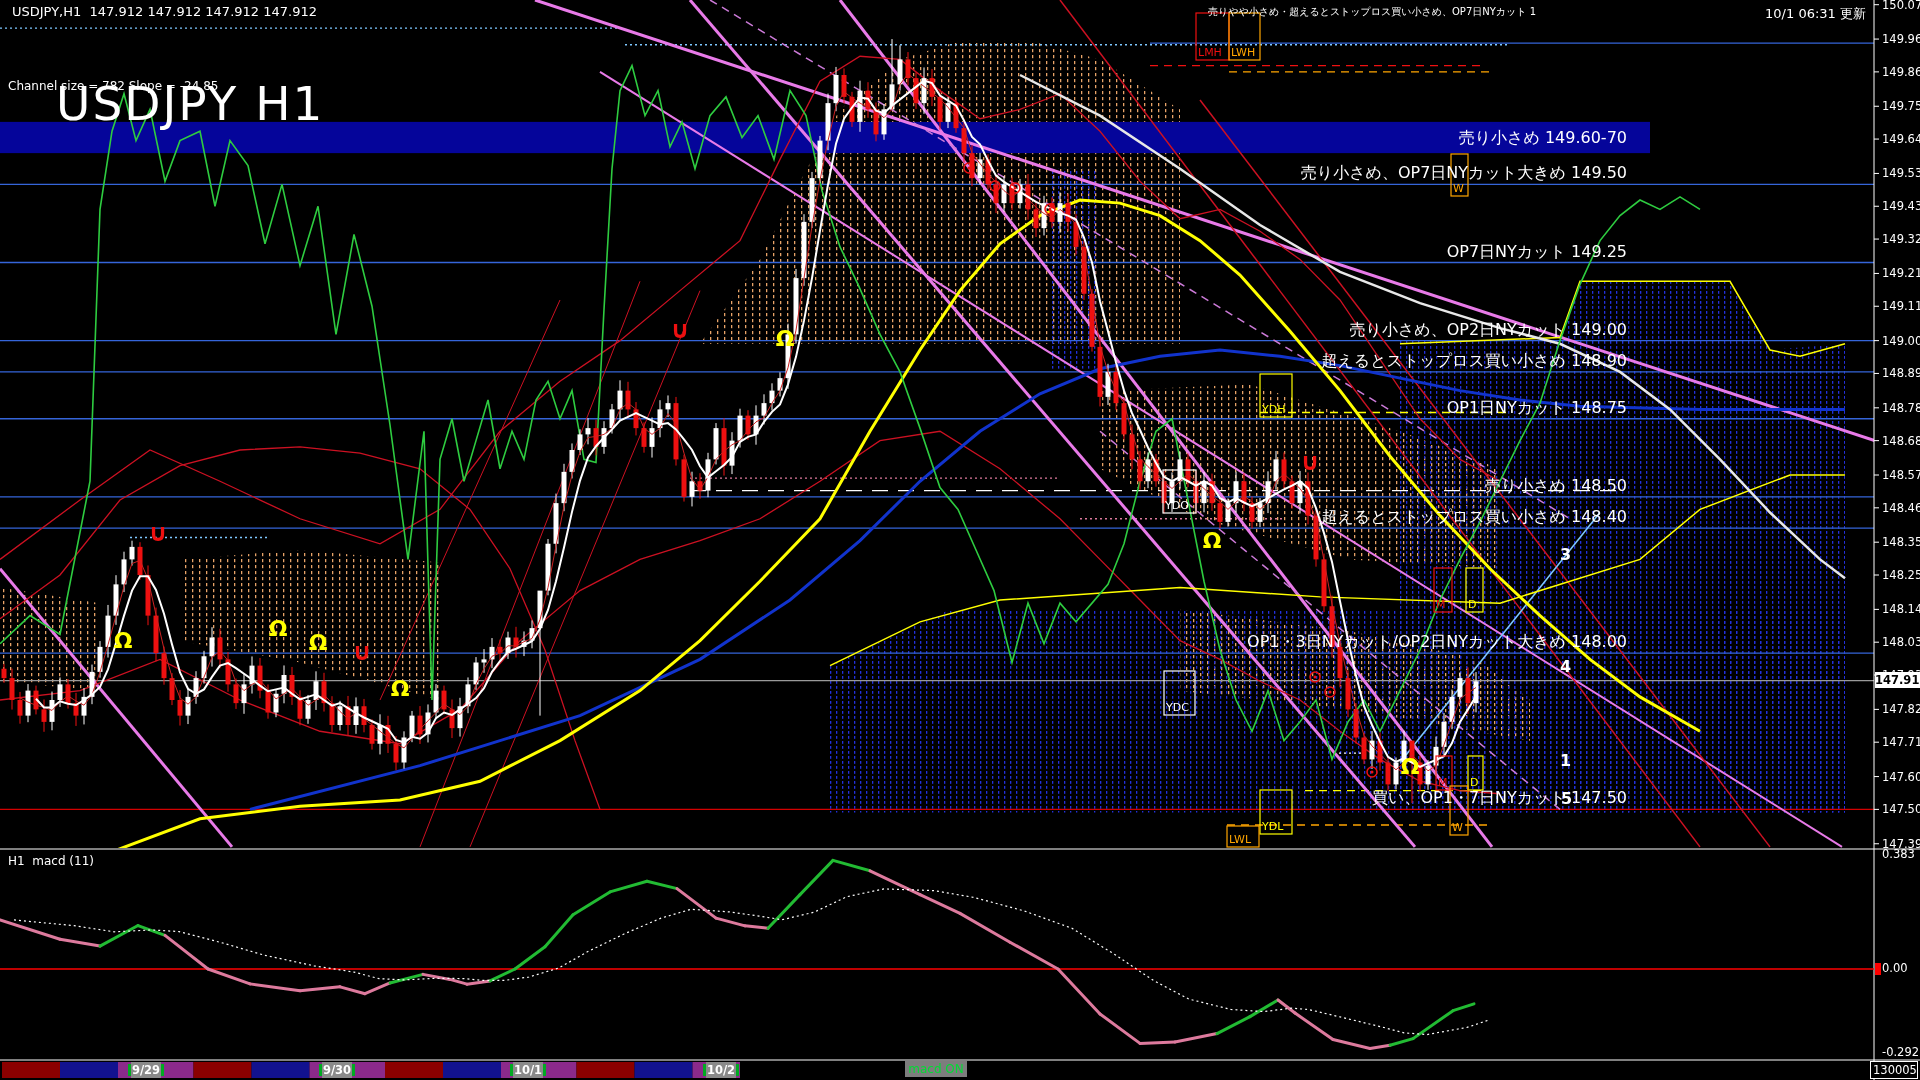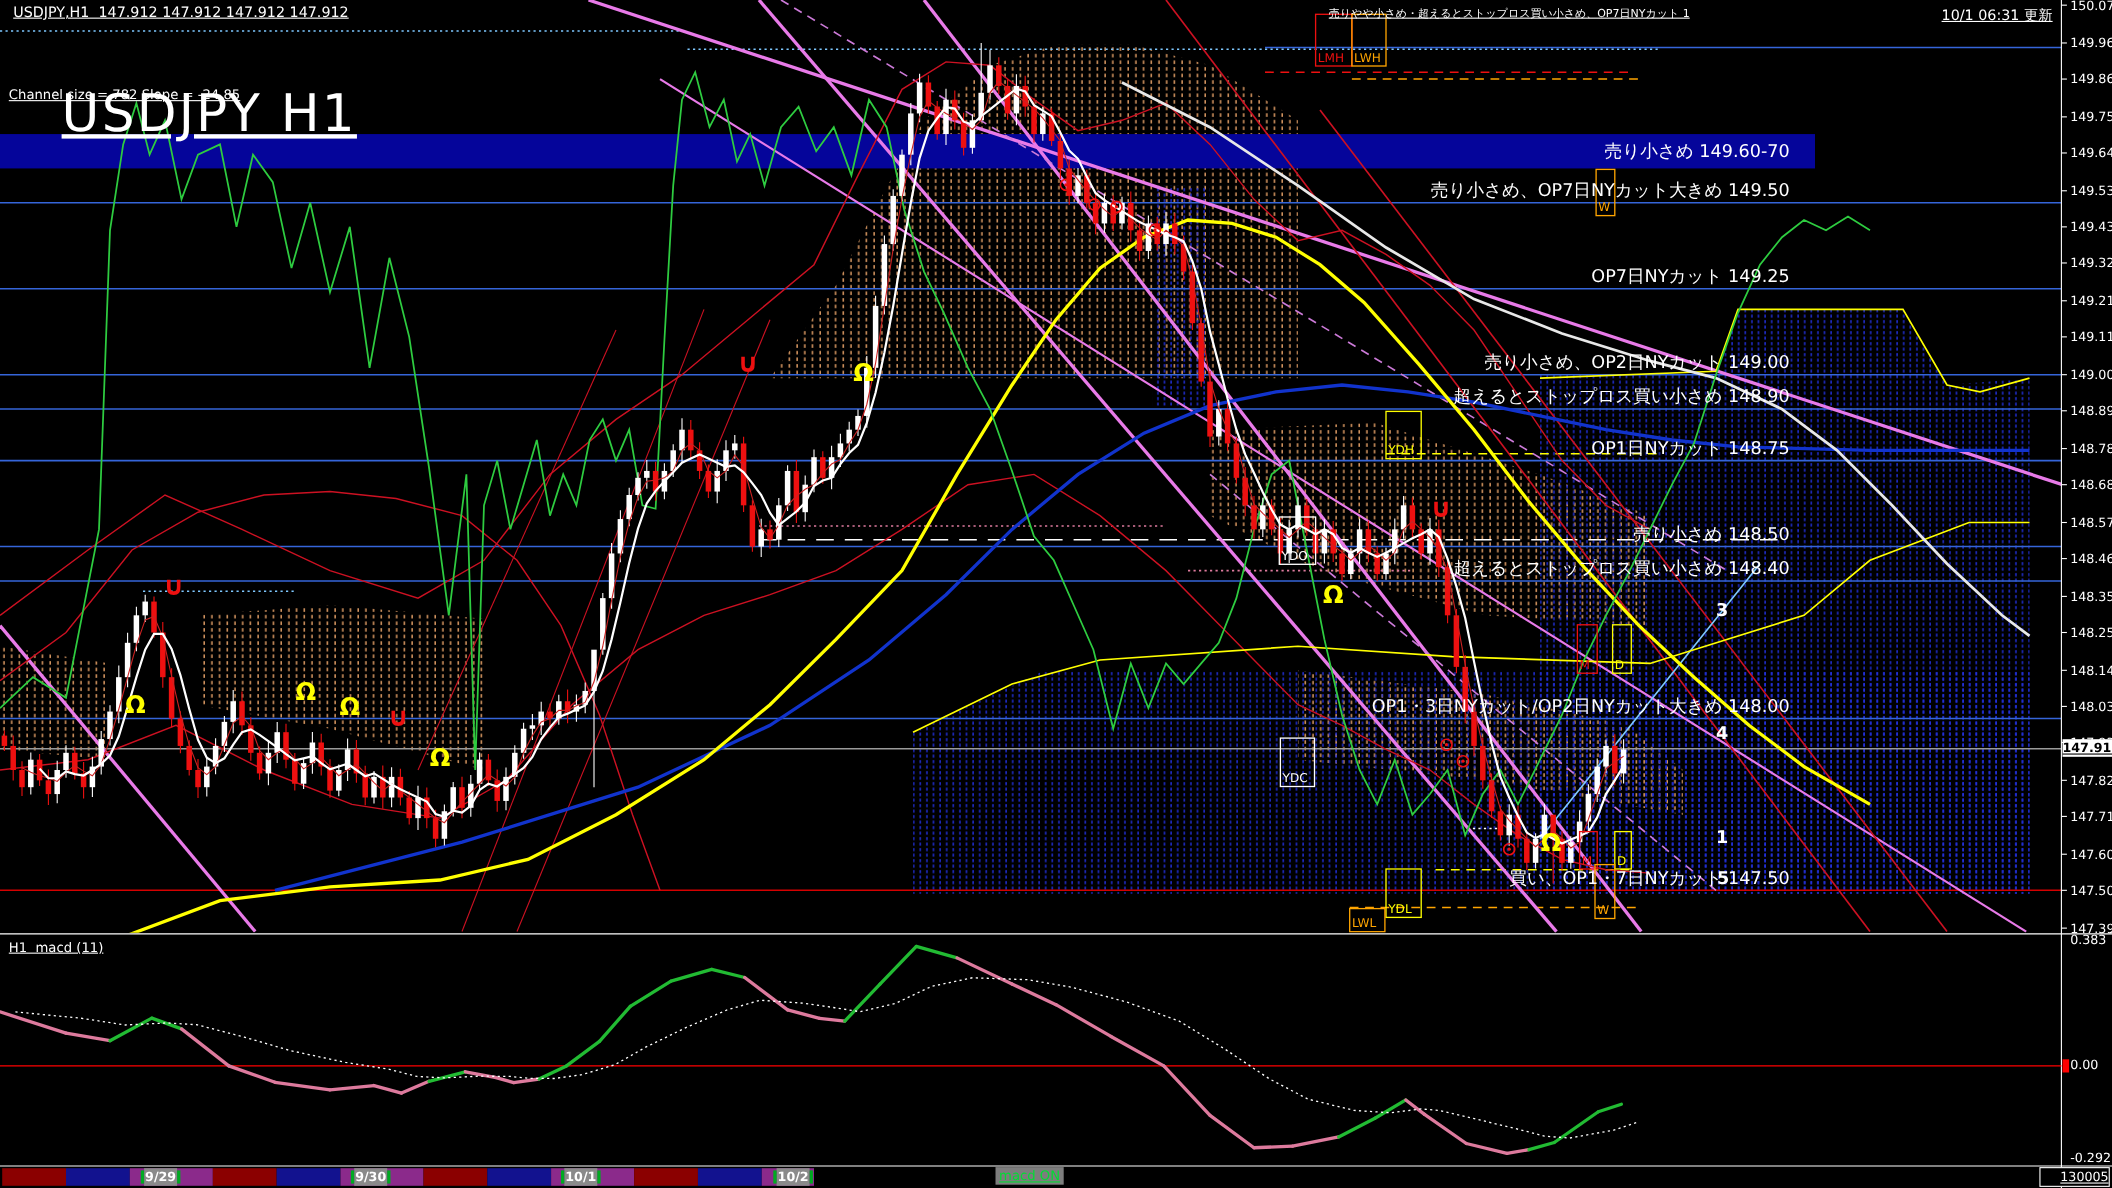--- a/index.html
+++ b/index.html
@@ -1,31 +1,31 @@
 <!DOCTYPE html>
 <html><head>
 <meta charset="utf-8">
 <style>
   html,body{margin:0;padding:0;background:#000;}
   #stage{position:relative;width:1920px;height:1080px;background:#000;overflow:hidden;
          font-family:"DejaVu Sans","Liberation Sans",sans-serif;}
   #chart-svg{position:absolute;left:0;top:0;}
-  .ovl{position:absolute;color:#fff;white-space:pre;text-decoration:underline;}
+  .ovl{position:absolute;color:#fff;white-space:pre;}
   #title-bar{left:12px;top:4px;font-size:13px;}
   #channel-info{left:8px;top:79px;font-size:12px;text-align:center;}
   #big-title{left:56px;top:76px;font-size:47px;letter-spacing:2px;}
   #top-note{left:1208px;top:5px;font-size:10px;}
   #update-stamp{right:54px;top:5px;font-size:13px;}
   #macd-label{left:8px;top:854px;font-size:12px;}
   #macd-on{left:905px;top:1061px;width:62px;height:16px;background:#7d7d7d;color:#00dd33;
            font-size:12px;text-align:center;line-height:16px;}
   #price-tag{left:1875px;top:672px;width:45px;height:16px;background:#fff;color:#000;
              font-size:11.5px;font-weight:bold;text-align:center;line-height:16px;}
   #count-box{right:2px;top:1061px;width:44px;height:16px;border:1px solid #fff;color:#fff;
-             font-size:11.5px;text-align:left;line-height:16px;padding-left:18px;background:#000;}
+             font-size:11.5px;text-align:left;line-height:16px;padding-left:2px;background:#000;}
 </style>
 </head>
 <body>
 
 <div id="stage">
   <svg id="chart-svg" width="1920" height="1080">
       <rect x="0" y="0" width="1920" height="1080" fill="#000000"></rect>
       <defs>
         <pattern id="od" width="7" height="6" patternUnits="userSpaceOnUse">
           <rect x="3" y="1" width="1.3" height="3.2" fill="#e8a368"></rect>

